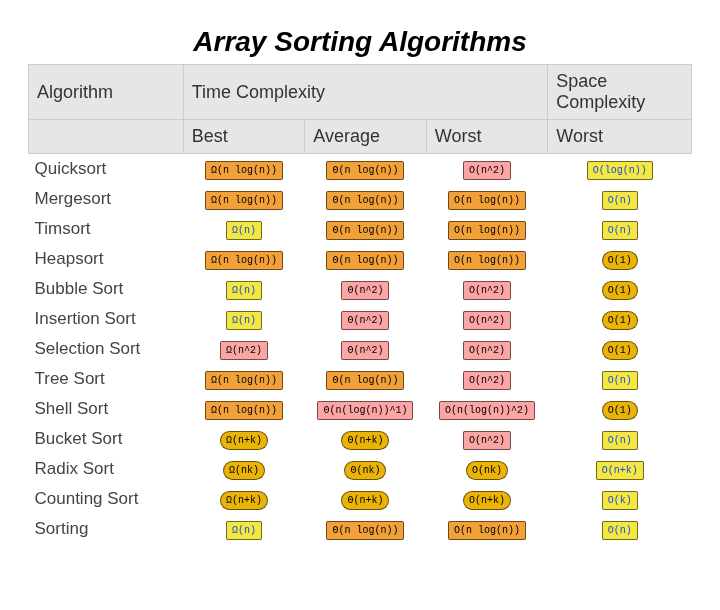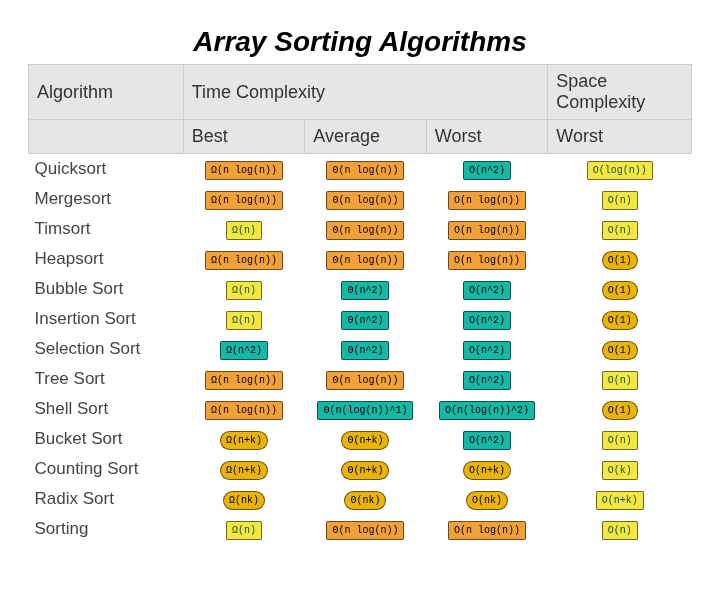--- a/index.html
+++ b/index.html
@@ -50,23 +50,23 @@
     display: inline-block;
     font-family: "Courier New", Courier, monospace;
     font-size: 10px;
     padding: 2px 5px;
     border: 1px solid rgba(0,0,0,0.55);
     border-radius: 2px;
     line-height: 1.3;
     white-space: nowrap;
   }
   .c-green  { background: #eab308; color:#000;border-radius:10px; }
-  .c-yellow { background: #f4e742; color:#14532d; }
+  .c-yellow { background: #f4e742; color:#1d4ed8; }
   .c-orange { background: #f2a139; color:#000; }
-  .c-red    { background: #14b8a6; color:#000; }
+  .c-red    { background: #fca5a5; color:#000; }
 </style>
 </head>
 <body>
 
 <h1>Array Sorting Algorithms</h1>
 
 <table>
   <colgroup>
     <col class="algo">
       <col class="tc">
@@ -153,32 +153,32 @@
         <td class="sc-cell"><span class="chip c-green">O(1)</span></td>
       </tr>
       <tr>
         <td class="name">Bucket Sort</td>
         <td class="cell"><span class="chip c-green">Ω(n+k)</span></td>
         <td class="cell"><span class="chip c-green">Θ(n+k)</span></td>
         <td class="cell"><span class="chip c-red">O(n^2)</span></td>
         <td class="sc-cell"><span class="chip c-yellow">O(n)</span></td>
       </tr>
       <tr>
+        <td class="name">Radix Sort</td>
+        <td class="cell"><span class="chip c-green">Ω(nk)</span></td>
+        <td class="cell"><span class="chip c-green">Θ(nk)</span></td>
+        <td class="cell"><span class="chip c-green">O(nk)</span></td>
+        <td class="sc-cell"><span class="chip c-yellow">O(n+k)</span></td>
+      </tr>
+      <tr>
         <td class="name">Counting Sort</td>
         <td class="cell"><span class="chip c-green">Ω(n+k)</span></td>
         <td class="cell"><span class="chip c-green">Θ(n+k)</span></td>
         <td class="cell"><span class="chip c-green">O(n+k)</span></td>
         <td class="sc-cell"><span class="chip c-yellow">O(k)</span></td>
-      </tr>
-      <tr>
-        <td class="name">Radix Sort</td>
-        <td class="cell"><span class="chip c-green">Ω(nk)</span></td>
-        <td class="cell"><span class="chip c-green">Θ(nk)</span></td>
-        <td class="cell"><span class="chip c-green">O(nk)</span></td>
-        <td class="sc-cell"><span class="chip c-yellow">O(n+k)</span></td>
       </tr>
       <tr>
         <td class="name">Sorting</td>
         <td class="cell"><span class="chip c-yellow">Ω(n)</span></td>
         <td class="cell"><span class="chip c-orange">Θ(n log(n))</span></td>
         <td class="cell"><span class="chip c-orange">O(n log(n))</span></td>
         <td class="sc-cell"><span class="chip c-yellow">O(n)</span></td>
       </tr>
     </tbody>
 </table>

